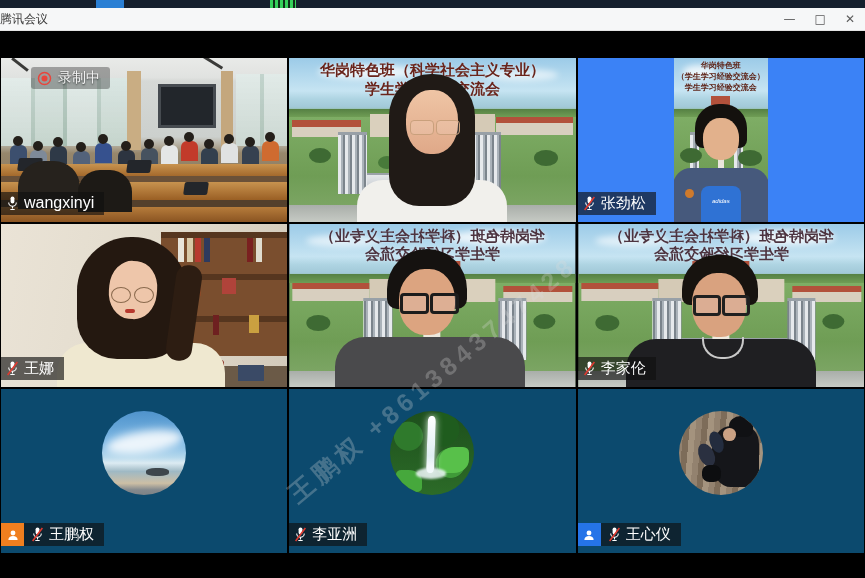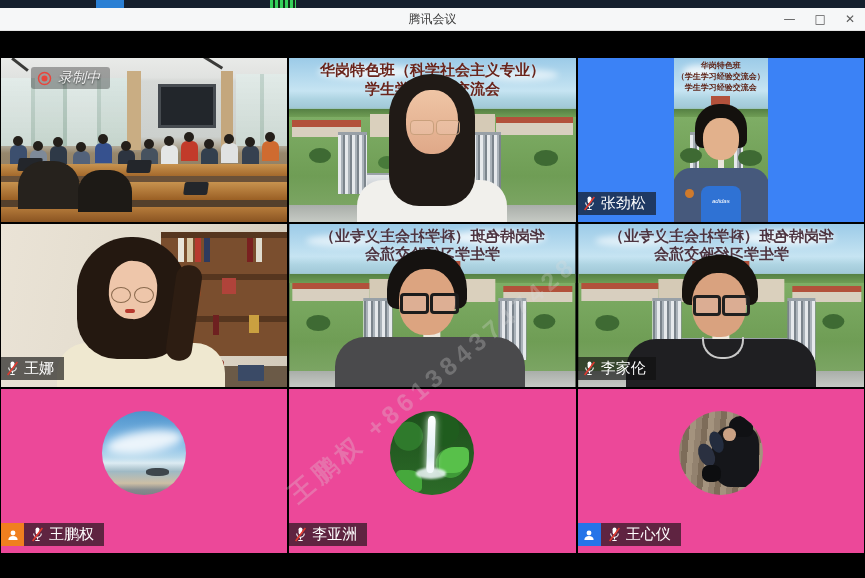--- a/index.html
+++ b/index.html
@@ -7,46 +7,46 @@
        font-family:"Liberation Sans",sans-serif;-webkit-font-smoothing:antialiased;}
 
   
   .topstrip{height:8px;background:#15202e;position:relative;}
   .ts-blue{position:absolute;left:96px;top:0;width:28px;height:8px;background:#2a7fd4;}
   .ts-green{position:absolute;left:270px;top:0;width:26px;height:8px;
     background:repeating-linear-gradient(90deg,#35d05a 0 3px,#0e2f18 3px 5px);}
 
   
   .titlebar{height:22px;background:#f6f7f8;position:relative;border-bottom:1px solid #e3e3e3;}
-  .tb-title{text-align:center;line-height:22px;font-size:12px;color:#3a3a3a;}
+  .tb-title{line-height:22px;font-size:12px;color:#3a3a3a;}
   .tb-controls{position:absolute;right:10px;top:0;height:22px;display:flex;align-items:center;gap:19px;}
   .tb-btn{font-size:12px;color:#5b5b5b;line-height:22px;cursor:default;background:none;border:none;padding:0;
     font-family:"DejaVu Sans",sans-serif;}
 
   
   .video-area{position:relative;height:548px;background:#000;box-sizing:border-box;
     padding:27px 1px 26px 1px;display:grid;grid-template-columns:repeat(3,1fr);
     grid-template-rows:repeat(3,1fr);gap:2px;}
   .tile{position:relative;overflow:hidden;background:#101112;}
-  .tile.dark{background:#ec4899;}
+  .tile.dark{background:#0c4a6e;}
   .tile.blackbars{background:#3b82f6;}
 
   
   .nlabel{position:absolute;left:0;bottom:7px;display:flex;align-items:center;gap:5px;
     background:rgba(16,16,16,.64);color:#fff;height:23px;padding:0 10px 0 5px;font-size:15px;z-index:20;}
   .nlabel.hasbadge{padding-left:0;}
   .role-badge{width:23px;height:23px;display:flex;align-items:center;justify-content:center;margin-right:2px;}
   .role-badge.orange{background:#f07f1f;}
   .role-badge.blue{background:#2574e8;}
   .micwrap{display:flex;align-items:center;}
 
   
   .recbadge{position:absolute;top:9px;left:30px;display:flex;align-items:center;gap:6px;z-index:21;
     background:rgba(50,50,50,.40);border-radius:3px;padding:2px 10px 2px 6px;color:#f3f3f3;font-size:14px;
-    text-shadow:0 1px 2px rgba(0,0,0,.7);font-style:italic;}
+    text-shadow:0 1px 2px rgba(0,0,0,.7);}
 
   
   .wm{position:absolute;left:292px;top:450px;z-index:15;transform:rotate(-40deg);transform-origin:0 50%;
     font-size:25px;font-weight:600;letter-spacing:5px;color:rgba(220,220,220,.28);white-space:nowrap;
     pointer-events:none;}
 
   
   .campus{position:absolute;inset:0;
     background:linear-gradient(180deg,#9ccbe8 0%,#c6e4f2 20%,#aed4e2 25%,#a2c9d8 30%,#7fae66 34%,#6f9d55 72%,#82a96b 100%);}
   .campus>div{position:absolute;}
@@ -246,20 +246,30 @@
       <div class="fig-big1"></div>
       <div class="fig-big2"></div>
     </div>
     <div class="recbadge">
       <svg width="15" height="15" viewBox="0 0 20 20">
         <circle cx="10" cy="10" r="8" fill="none" stroke="#e8453c" stroke-width="2"></circle>
         <circle cx="10" cy="10" r="4" fill="#e8453c"></circle>
       </svg>
       <span>录制中</span>
     </div>
+    <div class="nlabel" style="font-size:16px;">
+      <span class="micwrap">
+        <svg viewBox="0 0 24 30" width="13" height="17">
+            <rect x="8.5" y="2" width="7" height="13" rx="3.5" fill="#fff"></rect>
+            <path d="M5 13a7 7 0 0 0 14 0" fill="none" stroke="#fff" stroke-width="2"></path>
+            <path d="M12 20v4M8 26h8" stroke="#fff" stroke-width="2" fill="none"></path>
+          </svg>
+      </span>
+      <span>wangxinyi</span>
+    </div>
   </div>
 
   <div class="tile">
     <div class="campus">
       <div class="cl1"></div>
       <div class="cl2"></div>
       <div class="grove"></div>
       <div class="mroof"></div>
       <div class="mwall"></div>
       <div class="wingL"></div>

